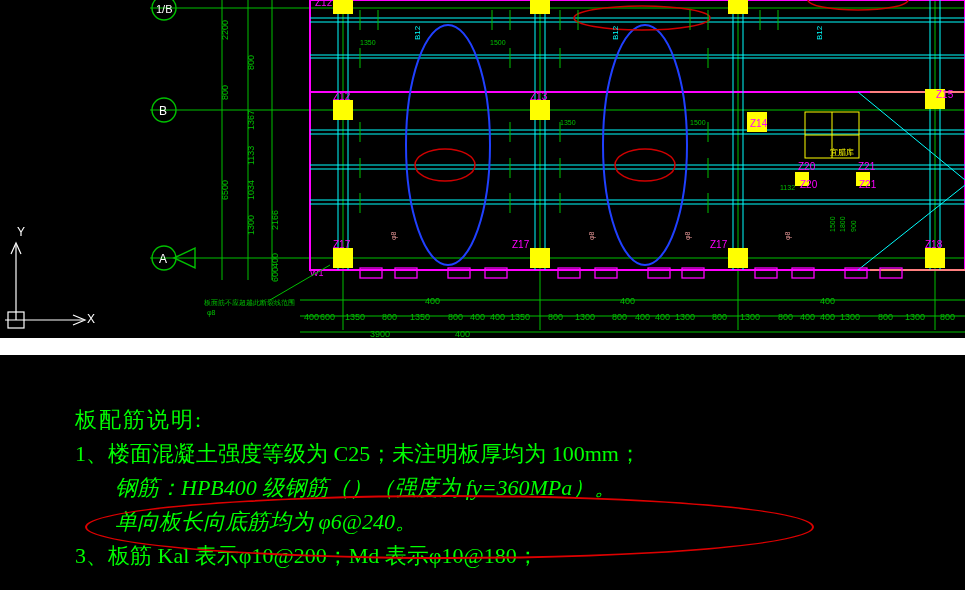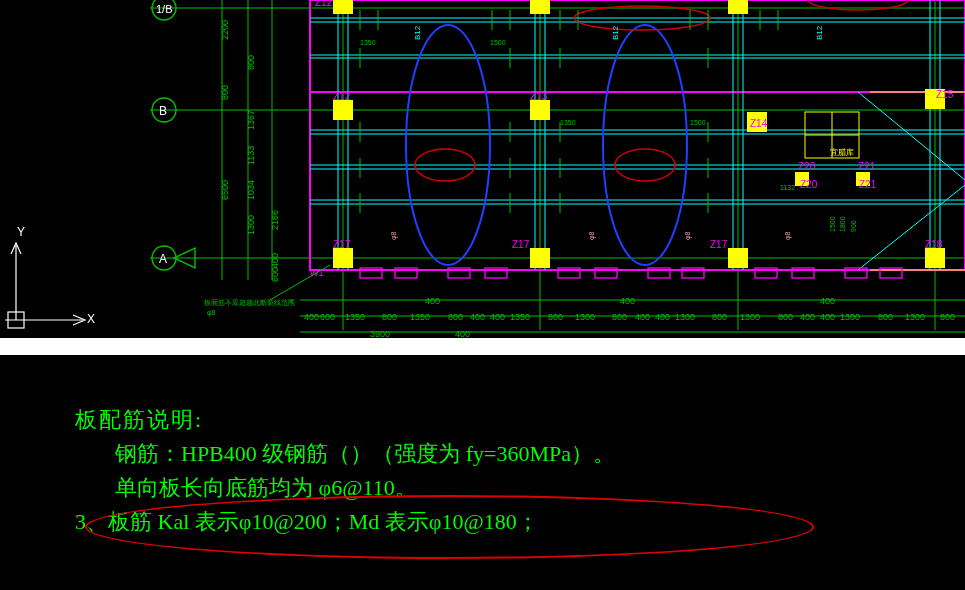--- a/index.html
+++ b/index.html
@@ -36,21 +36,21 @@
     position: absolute;
     left: 75px;
     top: 48px;
     color: #00ff00;
     font-size: 22px;
     line-height: 1.55;
     white-space: nowrap;
     font-family: "SimSun", serif;
   }
   .notes .title { letter-spacing: 2px; }
-  .notes .indent { padding-left: 40px; display:block; }
+  .notes .indent { padding-left: 40px; display:block;font-style:italic; }
   .red-ellipse {
     position: absolute;
     border: 2px solid #d00;
     border-radius: 50%;
   }
 </style>
 </head>
 <body>
 
 <div class="top-panel">
@@ -307,18 +307,19 @@
       </g>
     </g>
 
     <line x1="270" y1="300" x2="330" y2="265" stroke="#00c000" stroke-width="1"></line>
   </svg>
 </div>
 
 <div class="bottom-panel">
   <div class="notes">
     <div class="title">板配筋说明:</div>
+    <div><span>1、楼面混凝土强度等级为 C25；未注明板厚均为 100mm；</span></div>
     <span class="indent">钢筋：HPB400 级钢筋（）（强度为 fy=360MPa）。</span>
-    <span class="indent">单向板长向底筋均为 φ6@110。</span>
+    <span class="indent">单向板长向底筋均为 φ6@240。</span>
     <div><span>3、板筋  Kal 表示φ10@200；Md 表示φ10@180；</span></div>
   </div>
   <div class="red-ellipse" style="left:85px; top:140px; width:725px; height:60px;"></div>
 </div>
 
 </body></html>

